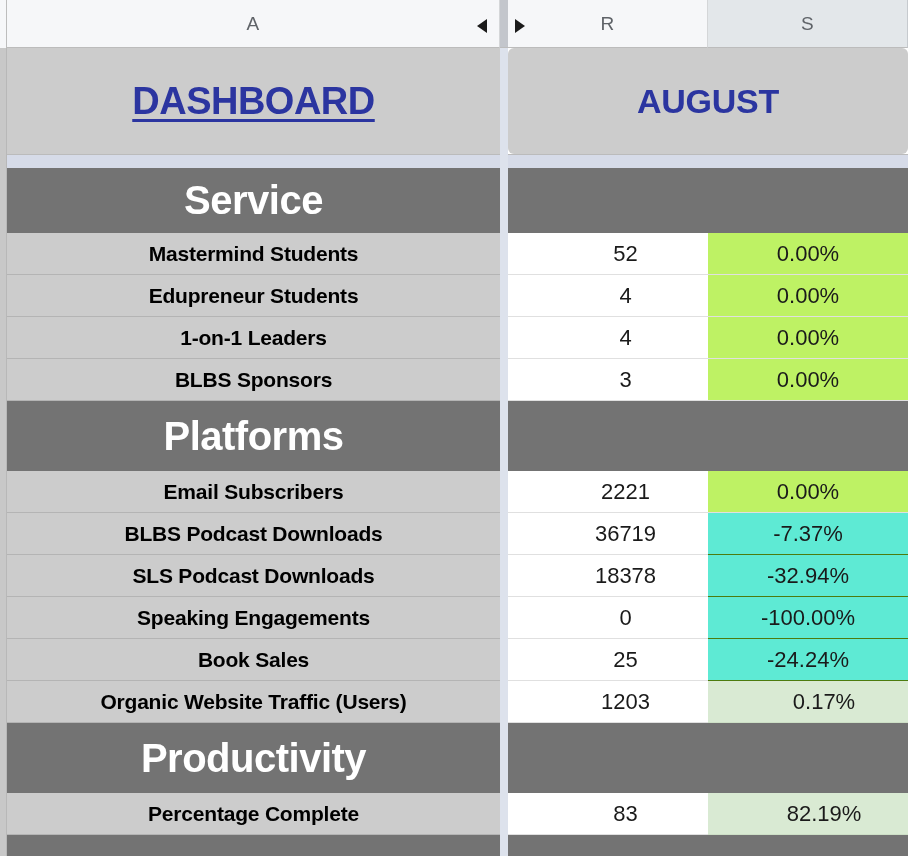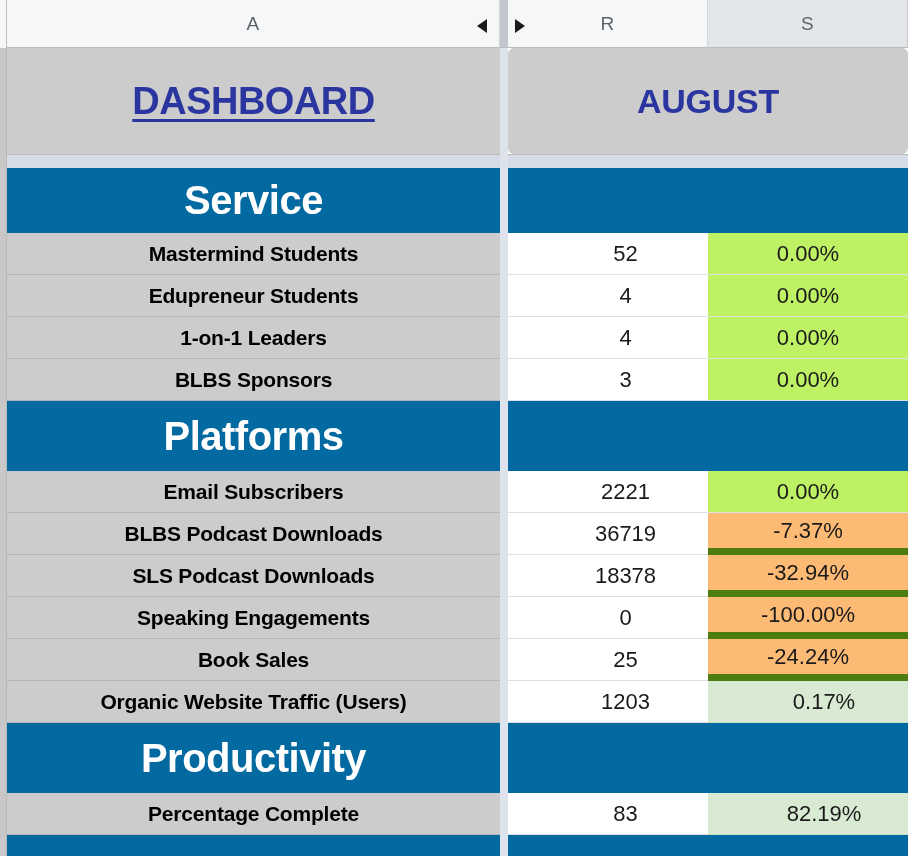--- a/index.html
+++ b/index.html
@@ -152,26 +152,26 @@
     font-size: 22px;
     font-family: "Liberation Sans", sans-serif;
   }
   .pct-cell {
     background: #bef264;
     border-bottom: 1px solid #e0e0e0;
     color: #1a1a1a;
     font-size: 22px;
     font-family: "Liberation Sans", sans-serif;
   }
-  .pct-cell.neg { background: #fdba74; border-bottom: 7px solid #4d7c0f; }
+  .pct-cell.neg { background: #5eead4; border-bottom: 1px solid #4d7c0f; }
   .pct-cell.pos { background: #d9ead3; border-bottom: 1px solid #cddfc6; padding-left: 32px; }
 
   
   .section .cell {
-    background: #0369a1;
+    background: #737373;
     border-bottom: none;
     border-right: none;
   }
   .section .cell-a {
     color: #ffffff;
     font-weight: bold;
     font-size: 40px;
     letter-spacing: -0.5px;
     font-family: "Liberation Sans", sans-serif;
   }

